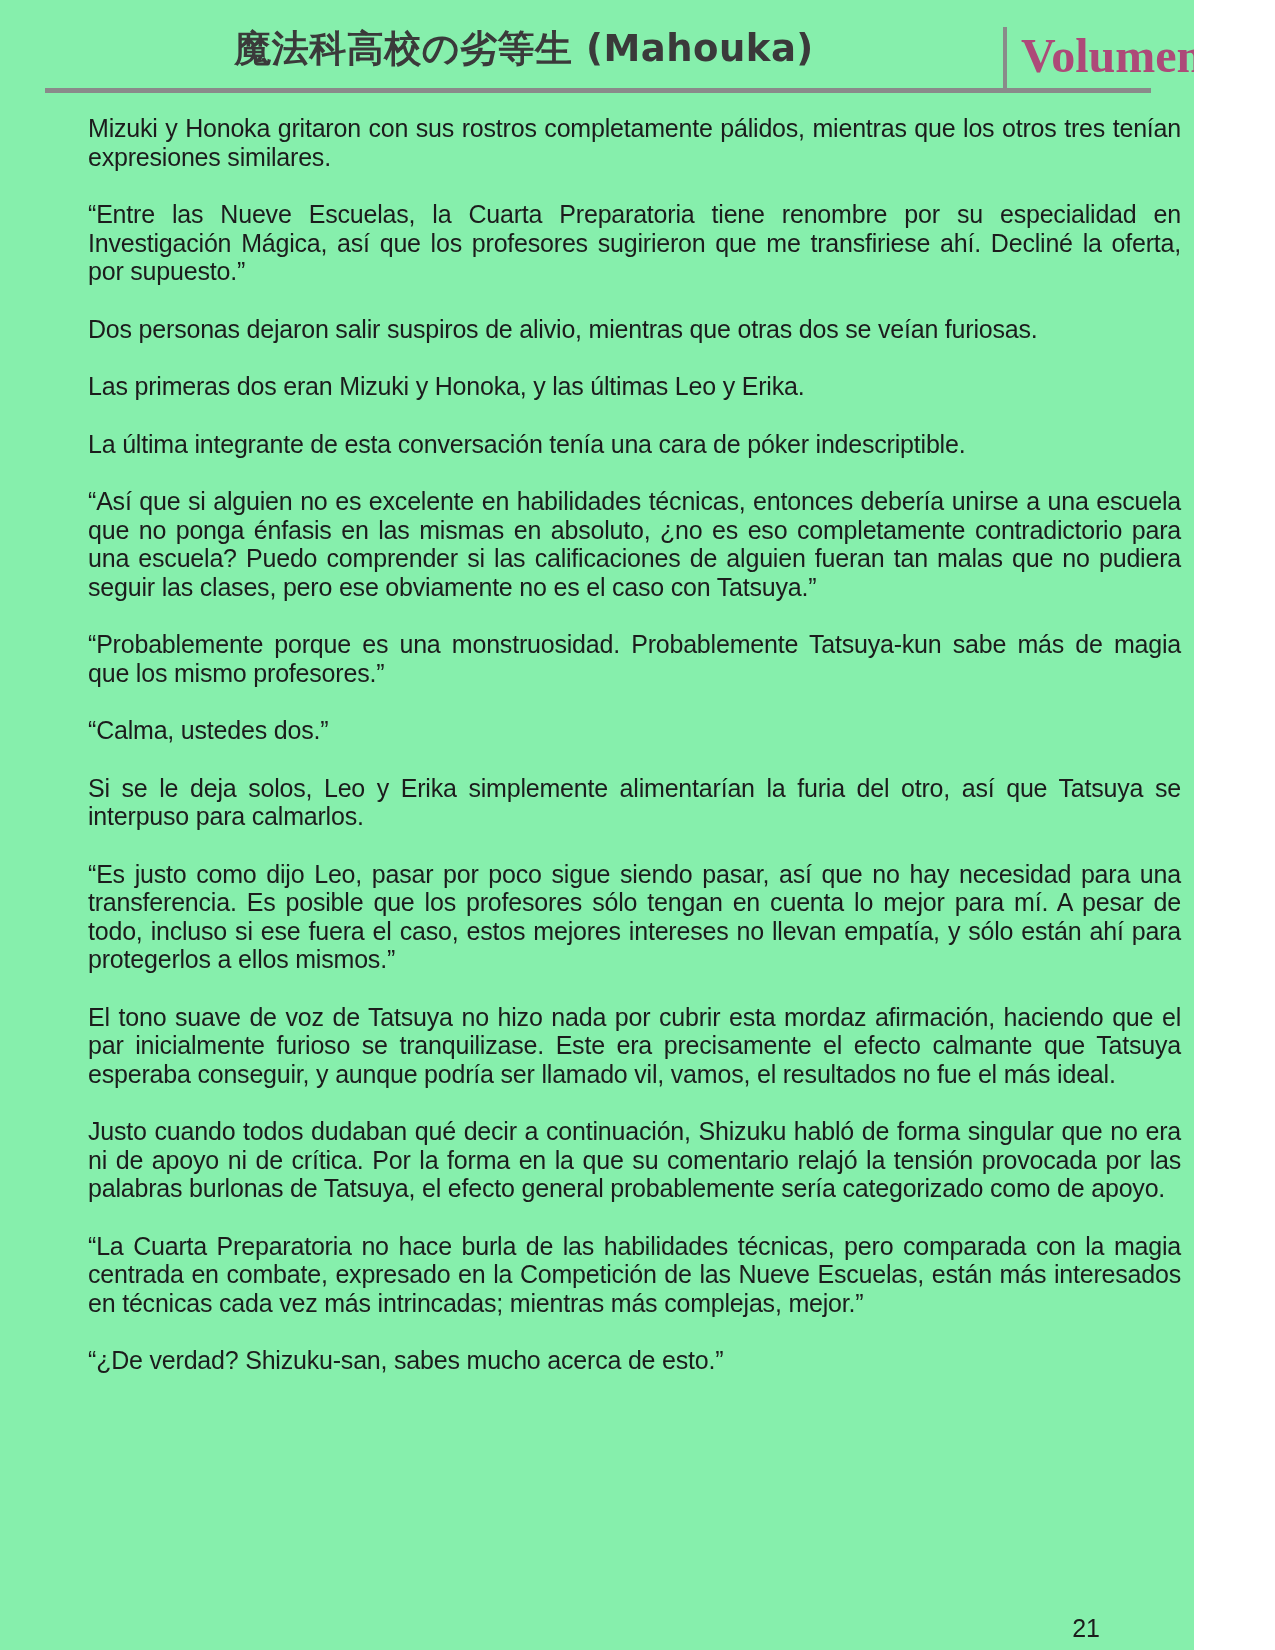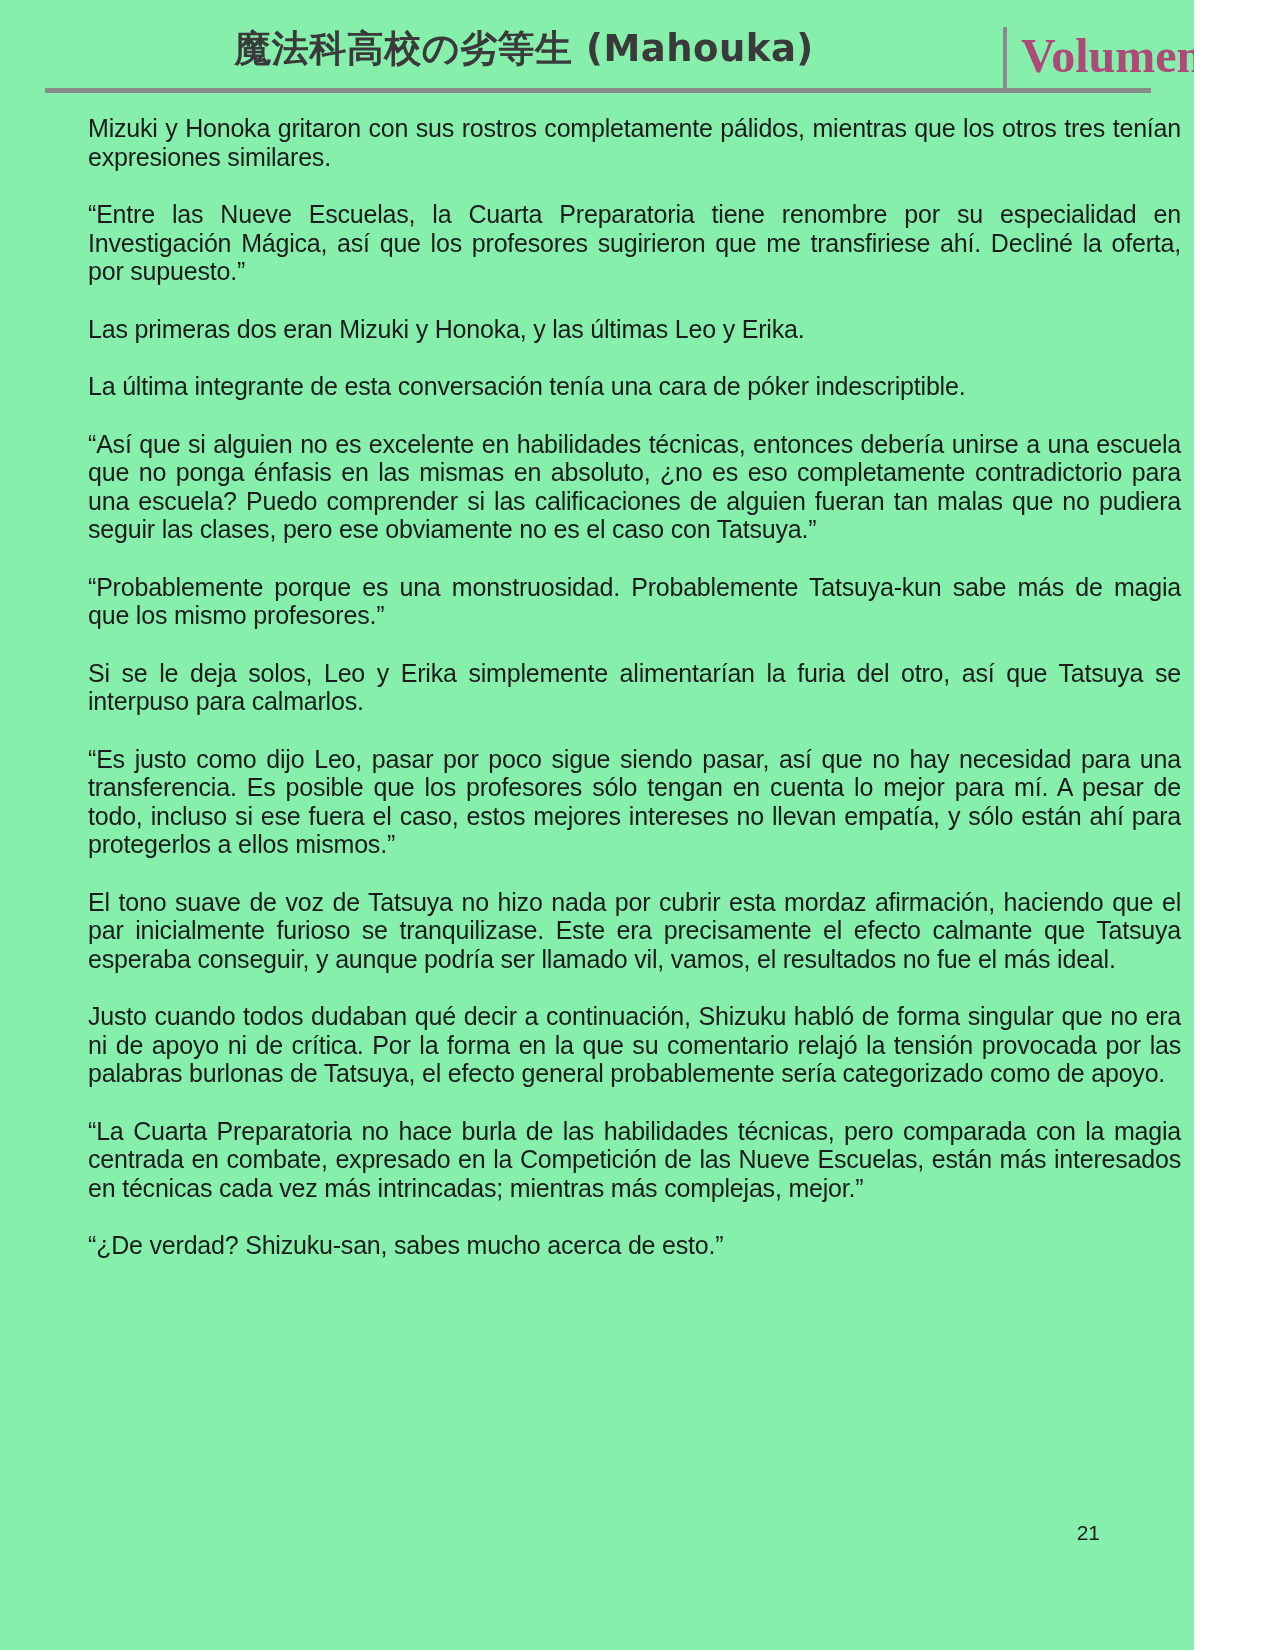--- a/index.html
+++ b/index.html
@@ -63,23 +63,23 @@
   .doc-body p {
     font-size: 25px;
     line-height: 28.5px;
     letter-spacing: -0.2px;
     text-align: justify;
     margin-bottom: 29px;
   }
   
   .page-number {
     position: absolute;
-    top: 1521px;
+    top: 1614px;
     right: 94px;
-    font-size: 21px;
+    font-size: 25px;
     color: #1c1c1c;
   }
 </style>
 </head>
 <body>
 
 <div class="page">
 
   <header class="header">
     <div class="header-title">魔法科高校の劣等生 (Mahouka)</div>
@@ -87,29 +87,31 @@
     <div class="header-volume" style="color: rgb(173, 74, 120);">Volumen 3</div>
     <div class="header-rule" style="background: rgb(138, 138, 138);"></div>
   </header>
 
   <main class="doc-body">
 
       <p>Mizuki y Honoka gritaron con sus rostros completamente pálidos, mientras que los otros tres tenían expresiones similares.</p>
 
       <p>“Entre las Nueve Escuelas, la Cuarta Preparatoria tiene renombre por su especialidad en Investigación Mágica, así que los profesores sugirieron que me transfiriese ahí. Decliné la oferta, por supuesto.”</p>
 
+      <p>Dos personas dejaron salir suspiros de alivio, mientras que otras dos se veían furiosas.</p>
 
       <p>Las primeras dos eran Mizuki y Honoka, y las últimas Leo y Erika.</p>
 
       <p>La última integrante de esta conversación tenía una cara de póker indescriptible.</p>
 
       <p>“Así que si alguien no es excelente en habilidades técnicas, entonces debería unirse a una escuela que no ponga énfasis en las mismas en absoluto, ¿no es eso completamente contradictorio para una escuela? Puedo comprender si las calificaciones de alguien fueran tan malas que no pudiera seguir las clases, pero ese obviamente no es el caso con Tatsuya.”</p>
 
       <p>“Probablemente porque es una monstruosidad. Probablemente Tatsuya-kun sabe más de magia que los mismo profesores.”</p>
 
+      <p>“Calma, ustedes dos.”</p>
 
       <p>Si se le deja solos, Leo y Erika simplemente alimentarían la furia del otro, así que Tatsuya se interpuso para calmarlos.</p>
 
       <p>“Es justo como dijo Leo, pasar por poco sigue siendo pasar, así que no hay necesidad para una transferencia. Es posible que los profesores sólo tengan en cuenta lo mejor para mí. A pesar de todo, incluso si ese fuera el caso, estos mejores intereses no llevan empatía, y sólo están ahí para protegerlos a ellos mismos.”</p>
 
       <p>El tono suave de voz de Tatsuya no hizo nada por cubrir esta mordaz afirmación, haciendo que el par inicialmente furioso se tranquilizase. Este era precisamente el efecto calmante que Tatsuya esperaba conseguir, y aunque podría ser llamado vil, vamos, el resultados no fue el más ideal.</p>
 
 
       <p>Justo cuando todos dudaban qué decir a continuación, Shizuku habló de forma singular que no era ni de apoyo ni de crítica. Por la forma en la que su comentario relajó la tensión provocada por las palabras burlonas de Tatsuya, el efecto general probablemente sería categorizado como de apoyo.</p>
 

